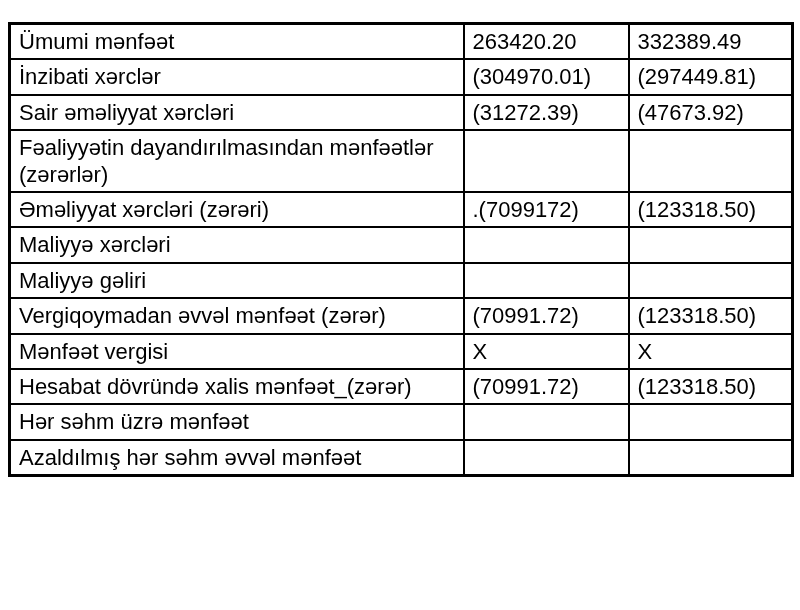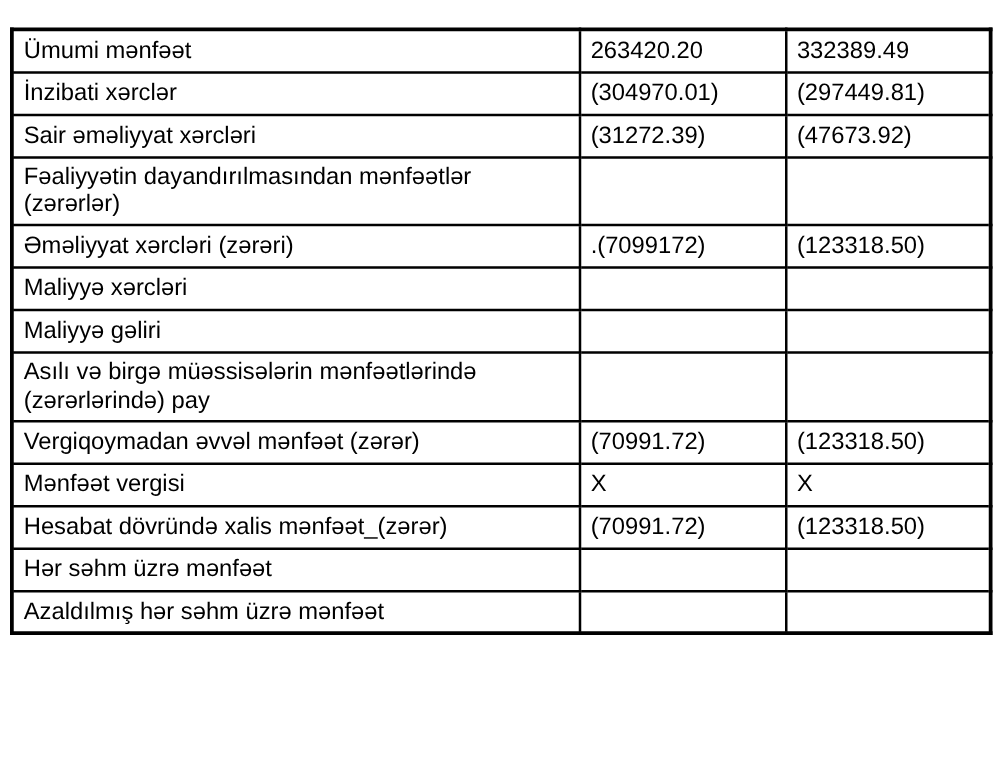--- a/index.html
+++ b/index.html
@@ -26,21 +26,21 @@
     top: 22px;
     width: 783px;
     border-collapse: collapse;
     table-layout: fixed;
     border: 3px solid #000000;
     background: #ffffff;
   }
 
   table.fin-table td {
     border: 2px solid #000000;
-    font-size: 19px;
+    font-size: 22px;
     line-height: 1.2;
     padding: 4px 8px 3px 8px;
     vertical-align: middle;
     text-align: left;
     color: #000000;
     background: #ffffff;
     overflow: hidden;
     word-wrap: break-word;
   }
 
@@ -90,44 +90,39 @@
           <td>Maliyyə xərcləri</td>
           <td></td>
           <td></td>
         </tr>
         <tr>
           <td>Maliyyə gəliri</td>
           <td></td>
           <td></td>
         </tr>
         <tr>
-          <td>Asılı və birgə müəssisələrin mənfəətlərində (zərərlərində) pay</td>
-          <td></td>
-          <td></td>
-        </tr>
-        <tr>
           <td>Vergiqoymadan əvvəl mənfəət (zərər)</td>
           <td>(70991.72)</td>
           <td>(123318.50)</td>
         </tr>
         <tr>
           <td>Mənfəət vergisi</td>
           <td>X</td>
           <td>X</td>
         </tr>
         <tr>
           <td>Hesabat dövründə xalis mənfəət_(zərər)</td>
           <td>(70991.72)</td>
           <td>(123318.50)</td>
         </tr>
         <tr>
           <td>Hər səhm üzrə mənfəət</td>
           <td></td>
           <td></td>
         </tr>
         <tr>
-          <td>Azaldılmış hər səhm üzrə mənfəət</td>
+          <td>Azaldılmış hər səhm əvvəl mənfəət</td>
           <td></td>
           <td></td>
         </tr>
       </tbody>
   </table>
 </div>
 
 </body></html>

